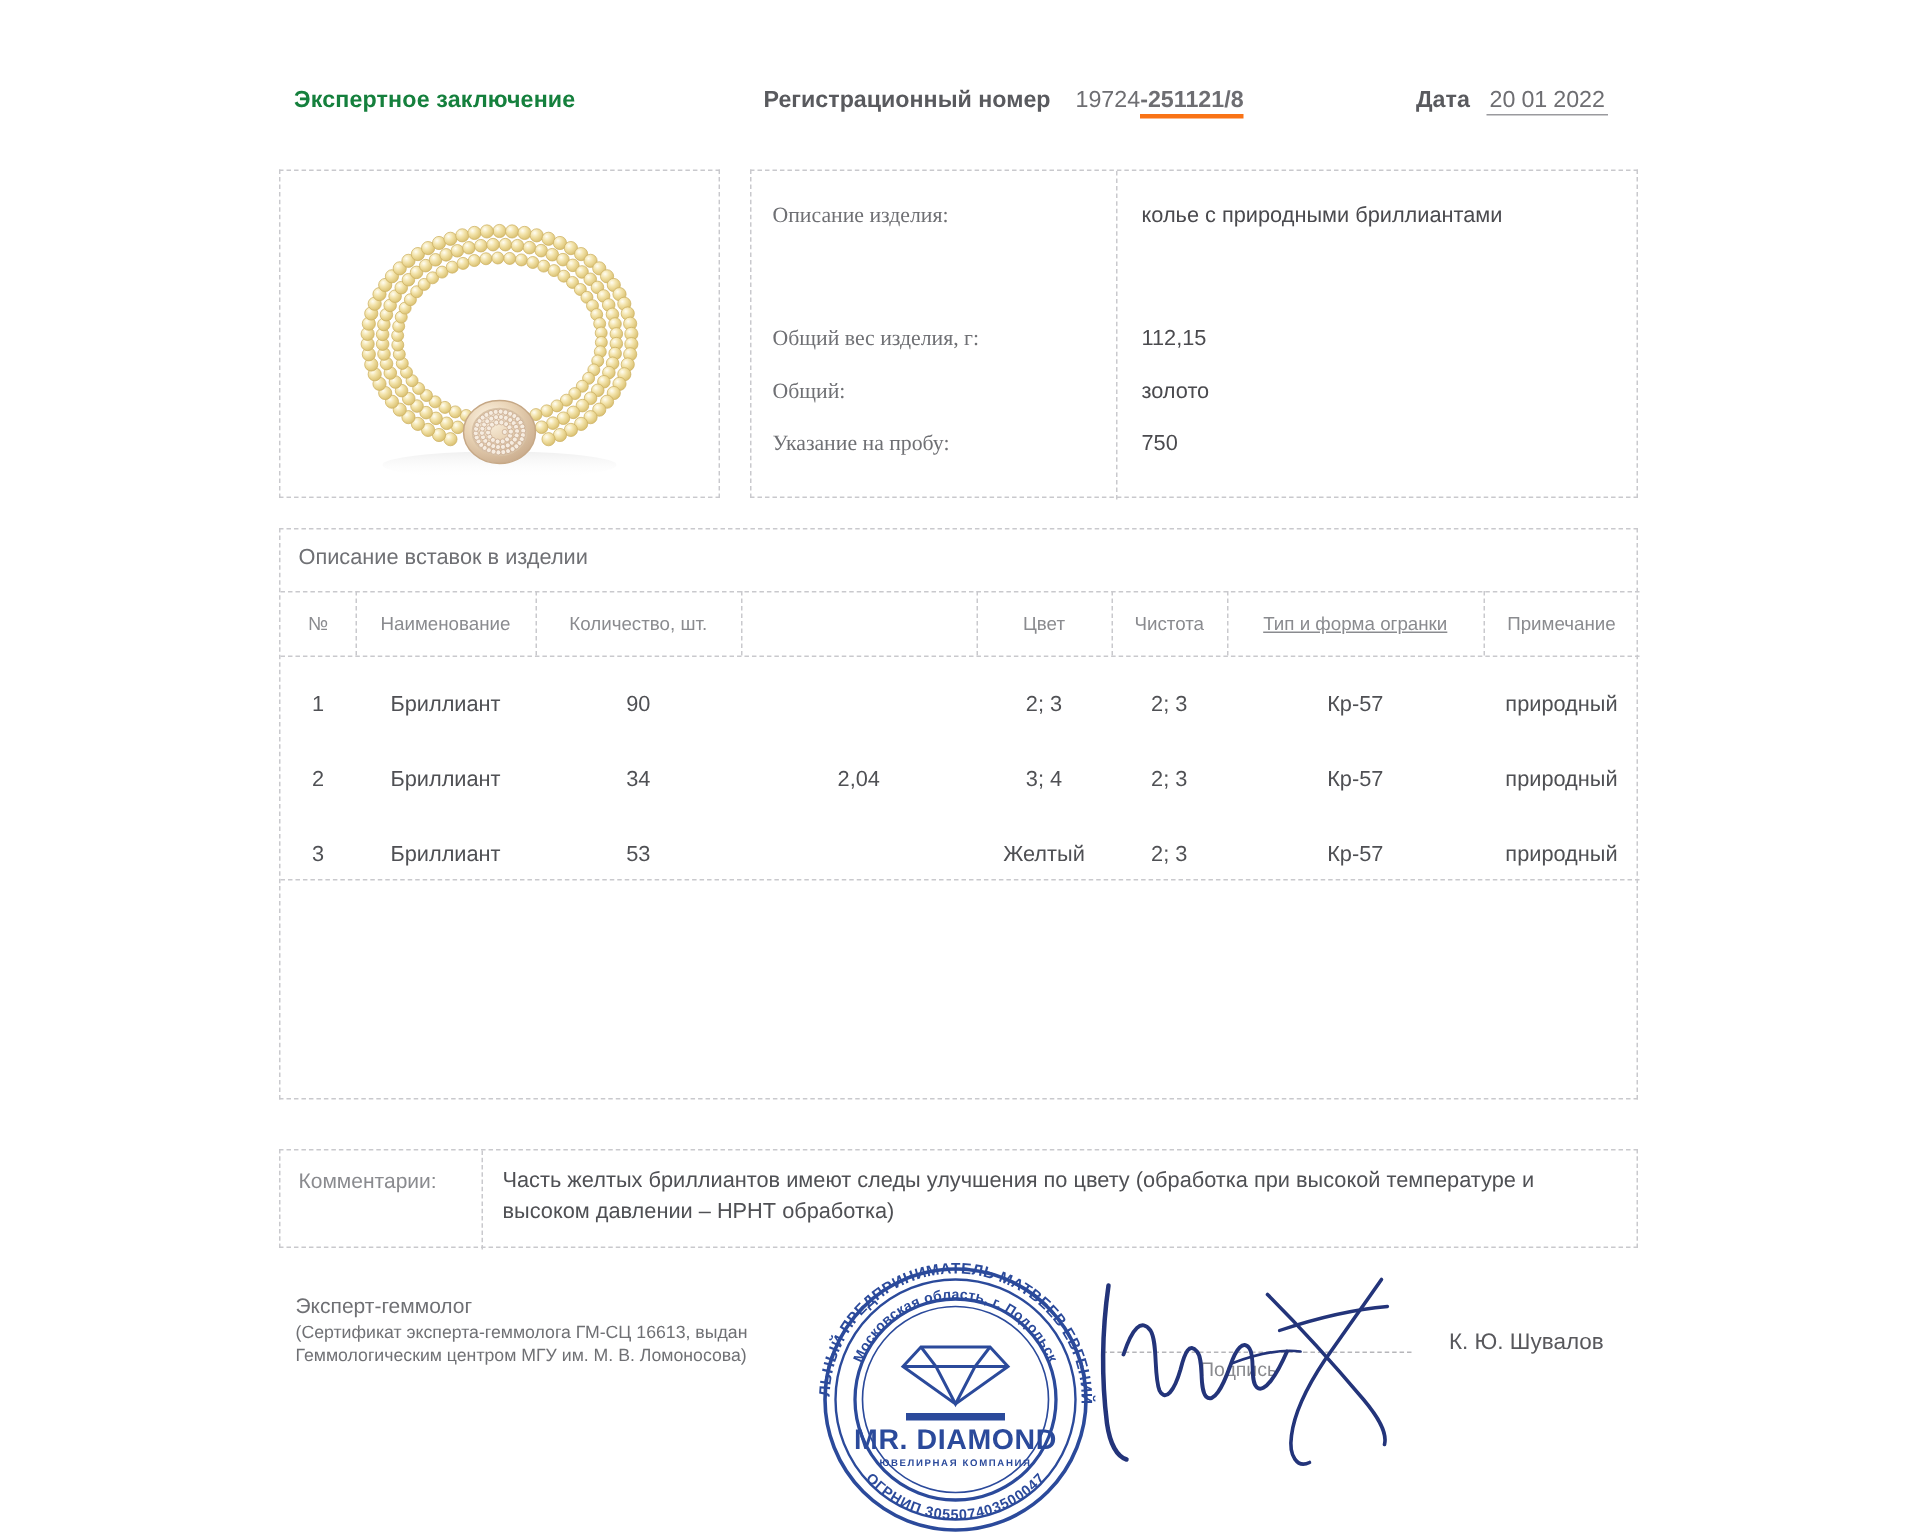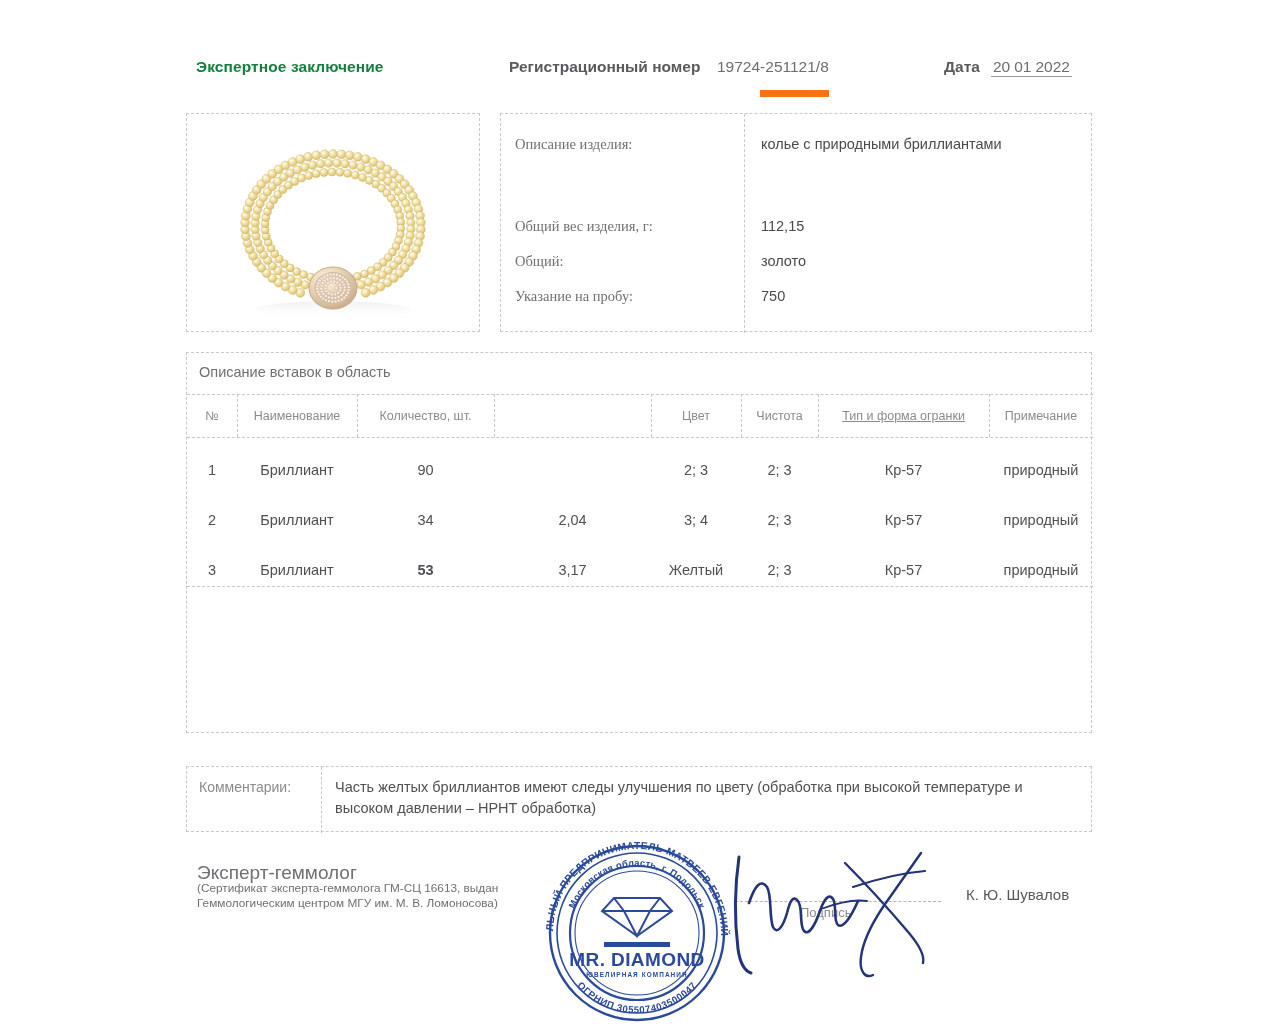--- a/index.html
+++ b/index.html
@@ -11,21 +11,21 @@
     position:relative;
     overflow:hidden;
   }
   .page{position:absolute;left:0;top:0;width:1280px;height:1024px;}
 
   
   .hdr{position:absolute;left:196px;top:58px;width:896px;height:24px;}
   .hdr-title{position:absolute;left:0;top:0;font-size:15.5px;font-weight:bold;color:#15803d;letter-spacing:.1px;}
   .hdr-reg-label{position:absolute;left:313px;top:0;font-size:15.5px;font-weight:bold;color:#595a5e;}
   .hdr-reg-value{position:absolute;left:521px;top:0;font-size:15.5px;color:#6e6e72;}
-  .hdr-reg-value .u{border-bottom:7px solid #f97316;padding-bottom:15px;}
+  .hdr-reg-value .u{border-bottom:3px solid #f97316;padding-bottom:1px;font-weight:bold;}
   .hdr-date-label{position:absolute;left:748px;top:0;font-size:15.5px;font-weight:bold;color:#595a5e;}
   .hdr-date-value{position:absolute;left:795px;top:0;font-size:15.5px;color:#6e6e72;}
   .hdr-date-value span{border-bottom:1px solid #9a9a9e;padding:0 2px 1px 2px;}
 
   
   .dbox{position:absolute;border:1px dashed #c9c9cd;box-sizing:border-box;}
 
   
   .photo-box{left:186px;top:113px;width:294px;height:219px;}
   .photo-inner{position:absolute;left:0;top:0;width:100%;height:100%;overflow:hidden;}
@@ -58,21 +58,21 @@
   .tot-left{position:absolute;left:14px;top:14px;font-size:14.5px;color:#4f5054;}
   .tot-right{position:absolute;right:12px;top:14px;font-size:14.5px;color:#4f5054;}
 
   
   .cm-box{left:186px;top:766px;width:906px;height:66px;}
   .cm-split{position:absolute;left:134px;top:0;height:66px;border-left:1px dashed #c9c9cd;}
   .cm-label{position:absolute;left:12px;top:12px;font-size:14px;color:#8a8b8f;}
   .cm-text{position:absolute;left:148px;top:10px;width:740px;font-size:14.5px;color:#4f5054;line-height:21px;}
 
   
-  .ft-title{position:absolute;left:197px;top:862px;font-size:19px;color:#6f7074;}
+  .ft-title{position:absolute;left:197px;top:862px;font-size:14px;color:#6f7074;}
   .ft-sub{position:absolute;left:197px;top:881px;font-size:11.8px;color:#6f7074;line-height:15px;width:330px;}
   .sig-line{position:absolute;left:735px;top:901px;width:206px;border-top:1px dashed #b6b6ba;}
   .sig-label{position:absolute;left:800px;top:905px;font-size:13px;color:#8a8b8f;}
   .sig-name{position:absolute;left:966px;top:886px;font-size:15px;color:#58585c;}
 
   
   .sig-ink{position:absolute;left:725px;top:845px;width:240px;height:140px;pointer-events:none;}
 
   
   .stamp{position:absolute;left:528px;top:838px;width:218px;height:186px;pointer-events:none;}
@@ -372,21 +372,21 @@
     <div class="desc-value r0">колье с природными бриллиантами</div>
     <div class="desc-label r1">Общий вес изделия, г:</div>
     <div class="desc-value r1">112,15</div>
     <div class="desc-label r2">Общий:</div>
     <div class="desc-value r2">золото</div>
     <div class="desc-label r3">Указание на пробу:</div>
     <div class="desc-value r3">750</div>
   </div>
 
   <div class="dbox ins-box">
-    <div class="ins-caption">Описание вставок в область</div>
+    <div class="ins-caption">Описание вставок в изделии</div>
     <div class="hline hl1"></div>
     <div class="hline hl2"></div>
     <div class="hline hl3"></div>
 
     <div class="thead" id="thead">
         <div class="th" style="left: 0px; width: 50px;">№</div>
         <div class="th" style="left: 50px; width: 120px;">Наименование</div>
         <div class="th" style="left: 170px; width: 137px;">Количество, шт.</div>
         <div class="th" style="left: 464px; width: 90px;">Цвет</div>
         <div class="th" style="left: 554px; width: 77px;">Чистота</div>
@@ -409,22 +409,21 @@
           <div class="td" style="left: 170px; width: 137px;">34</div>
           <div class="td" style="left: 307px; width: 157px;">2,04</div>
           <div class="td" style="left: 464px; width: 90px;">3; 4</div>
           <div class="td" style="left: 554px; width: 77px;">2; 3</div>
           <div class="td" style="left: 631px; width: 171px;">Кр-57</div>
           <div class="td" style="left: 802px; width: 104px;">природный</div>
         </div>
         <div class="trow" style="top: 192px;">
           <div class="td" style="left: 0px; width: 50px;">3</div>
           <div class="td" style="left: 50px; width: 120px;">Бриллиант</div>
-          <div class="td" style="left: 170px; width: 137px; font-weight: bold;">53</div>
-          <div class="td" style="left: 307px; width: 157px;">3,17</div>
+          <div class="td" style="left: 170px; width: 137px;">53</div>
           <div class="td" style="left: 464px; width: 90px; text-align: right;">Желтый</div>
           <div class="td" style="left: 554px; width: 77px;">2; 3</div>
           <div class="td" style="left: 631px; width: 171px;">Кр-57</div>
           <div class="td" style="left: 802px; width: 104px;">природный</div>
         </div>
       </div>
 
   <div class="vdiv" style="left: 50px;"></div>
       <div class="vdiv" style="left: 170px;"></div>
       <div class="vdiv" style="left: 307px;"></div>

